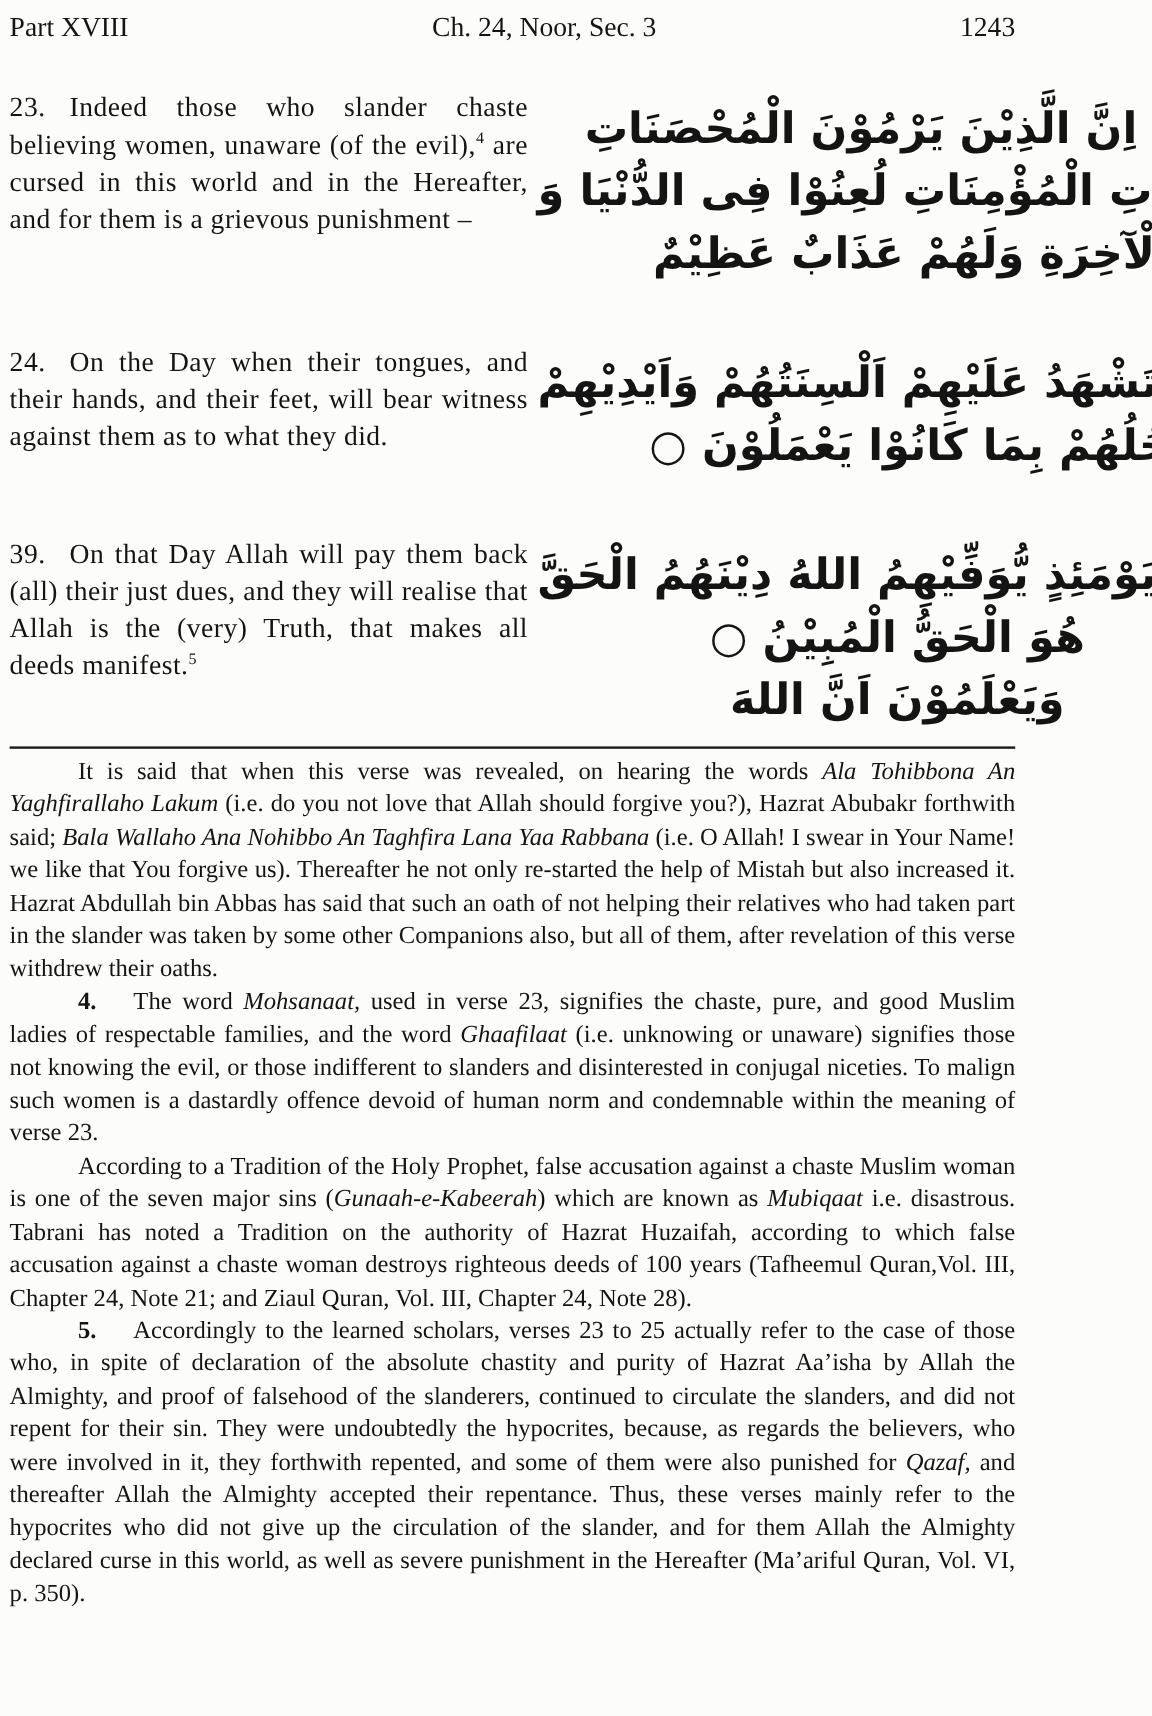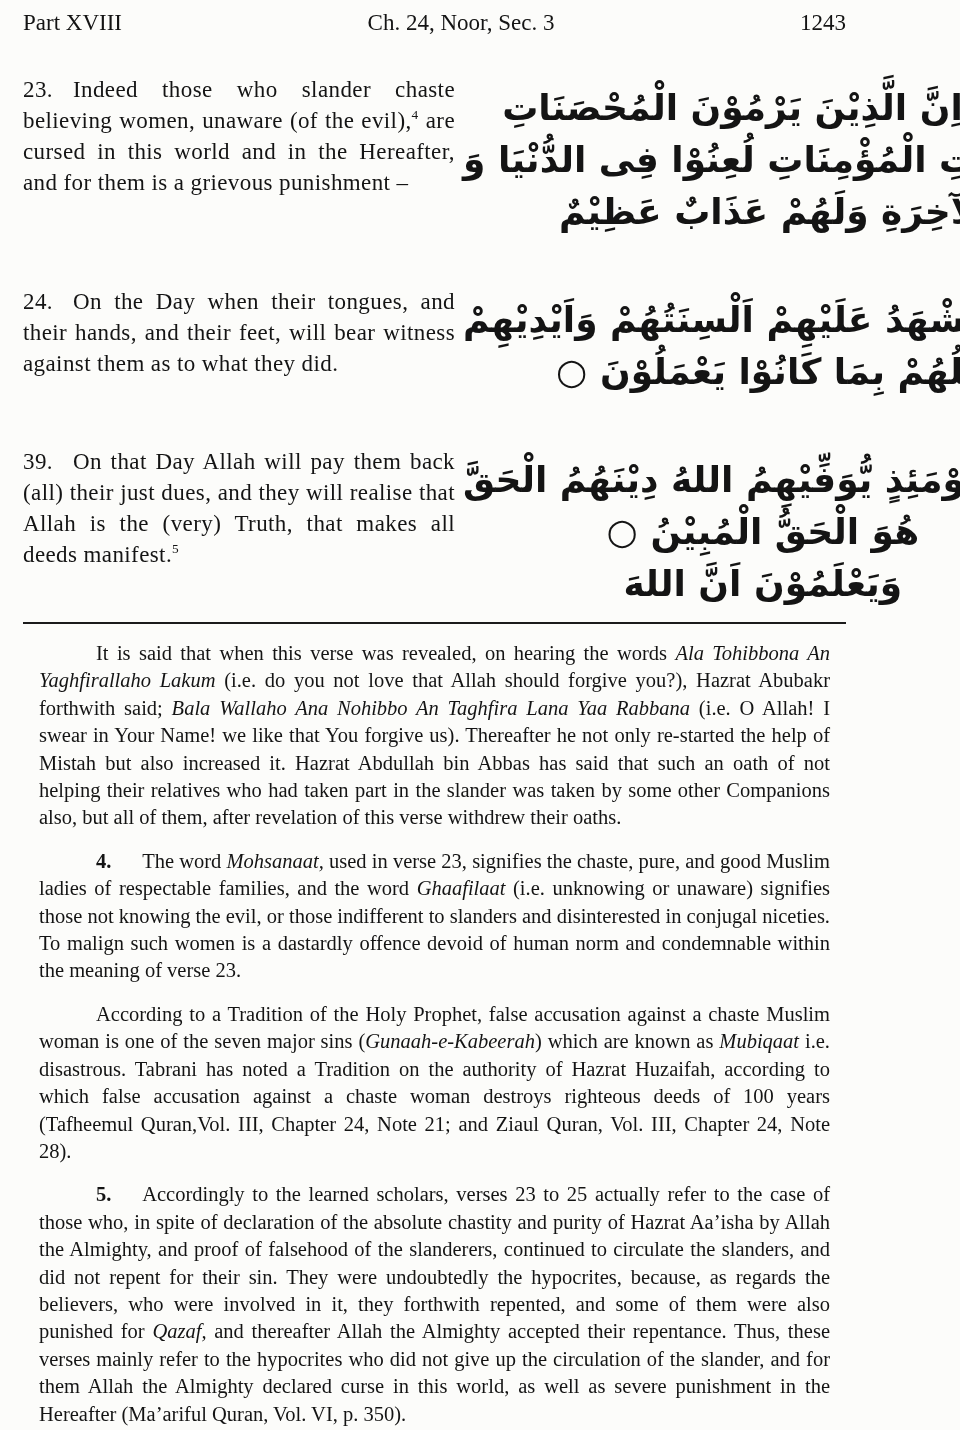--- a/index.html
+++ b/index.html
@@ -3,21 +3,21 @@
 <meta charset="utf-8">
 <style>
   html, body { margin: 0; padding: 0; }
   body {
     width: 960px; height: 1430px;
     background: #fcfcfa;
     color: #141414;
     font-family: "Liberation Serif", serif;
     overflow: hidden;
   }
-  .page { box-sizing: border-box; width: 856px; height: 1430px; padding: 10px 10px 0 23px; }
+  .page { box-sizing: border-box; width: 856px; height: 1430px; padding: 10px 10px 0 8px; }
 
   
   .header {
     display: flex; justify-content: space-between; align-items: baseline;
     font-size: 23px; line-height: 26px;
   }
   .header .center { }
 
   
   .verse-row { display: flex; margin-top: 38px; }
@@ -48,21 +48,21 @@
   
   .divider {
     border: none;
     border-top: 2.5px solid #1b1b1b;
     margin: 12px 0 6px 0;
   }
 
   
   .commentary { font-size: 20.5px; line-height: 27.4px; }
   .cpara {
-    margin: 16px;
+    margin: 0;
     text-align: justify;
     text-indent: 57px;
   }
   .it { font-style: italic; }
   .bd { font-weight: bold; }
 </style>
 </head>
 <body>
 
 <div class="page">

